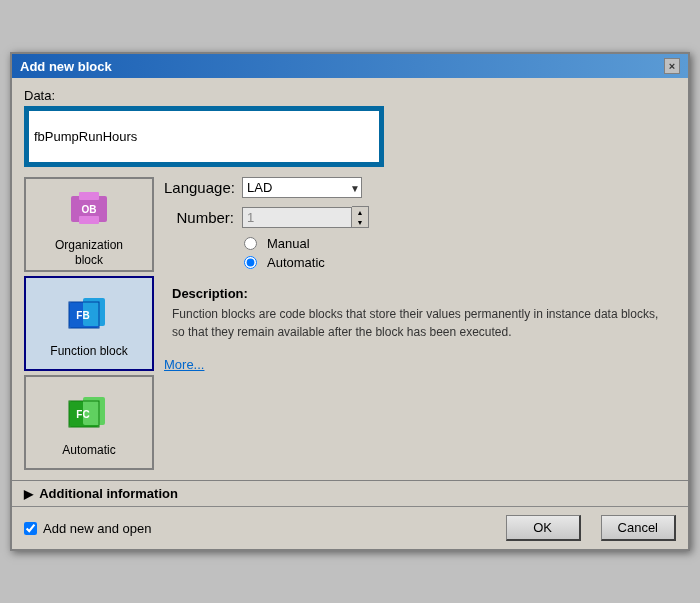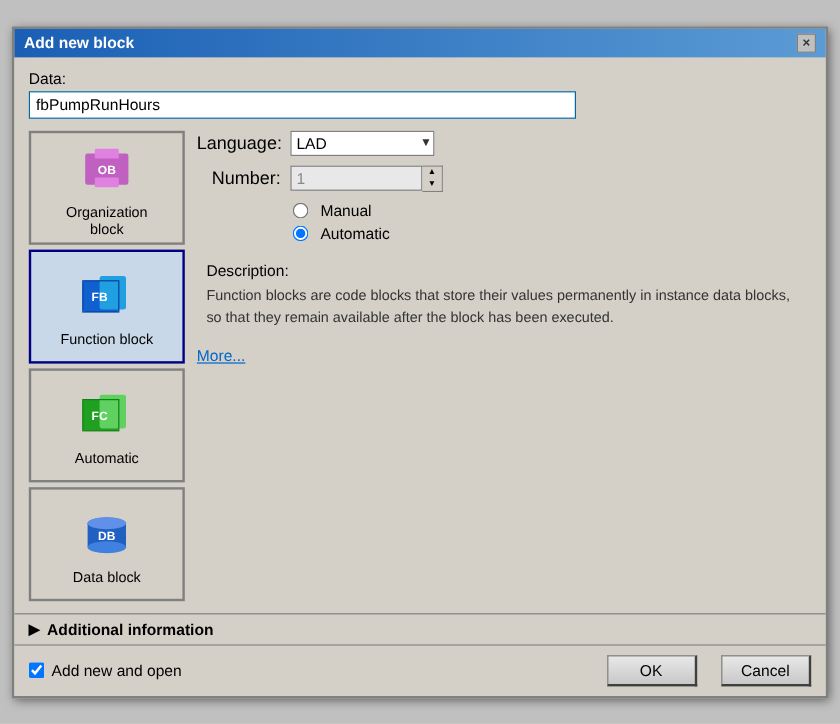--- a/index.html
+++ b/index.html
@@ -52,23 +52,23 @@
     }
     .name-section {
       margin-bottom: 10px;
     }
     .name-section label {
       display: block;
       margin-bottom: 3px;
       font-size: 13px;
     }
     .name-input {
-      width: 456px;
-      padding: 3px 5px;
-      border: 1px solid #0369a1;
+      width: 360px;
+      padding: 18px 5px;
+      border: 5px solid #0369a1;
       background: white;
       font-size: 13px;
       outline: none;
     }
     .main-content {
       display: flex;
       gap: 10px;
     }
     .block-list {
       display: flex;
@@ -186,21 +186,21 @@
     }
     .radio-row input[type="radio"] {
       cursor: pointer;
     }
     .description-section {
       margin-top: 8px;
       padding: 8px;
       background: #d4d0c8;
     }
     .description-title {
-      font-weight: normal;
+      font-weight: bold;
       margin-bottom: 4px;
       font-size: 13px;
     }
     .description-text {
       font-size: 12px;
       color: #333;
       line-height: 1.5;
     }
     .more-link {
       color: #0066cc;
@@ -313,33 +313,20 @@
 
               <rect x="6" y="14" width="30" height="26" fill="#20a020" rx="2"></rect>
               <rect x="20" y="10" width="22" height="28" fill="#60d060" rx="2"></rect>
               <rect x="6" y="14" width="30" height="26" fill="none" stroke="#108010" stroke-width="1"></rect>
               <text x="20" y="31" text-anchor="middle" fill="white" font-size="10" font-weight="bold">FC</text>
             </svg>
           </div>
           <span class="block-label">Automatic</span>
         </div>
 
-        <div class="block-item">
-          <div class="block-icon">
-            <svg width="52" height="52" viewBox="0 0 52 52">
-
-              <ellipse cx="26" cy="18" rx="16" ry="5" fill="#4080e0"></ellipse>
-              <rect x="10" y="18" width="32" height="20" fill="#2060c0"></rect>
-              <ellipse cx="26" cy="38" rx="16" ry="5" fill="#4080e0"></ellipse>
-              <ellipse cx="26" cy="18" rx="16" ry="5" fill="#6090e8"></ellipse>
-              <text x="26" y="32" text-anchor="middle" fill="white" font-size="10" font-weight="bold">DB</text>
-            </svg>
-          </div>
-          <span class="block-label">Data block</span>
-        </div>
       </div>
 
       <div class="right-panel">
         
         <div class="form-row">
           <span class="form-label">Language:</span>
           <div class="select-wrapper">
             <select>
               <option>LAD</option>
               <option>FBD</option>

